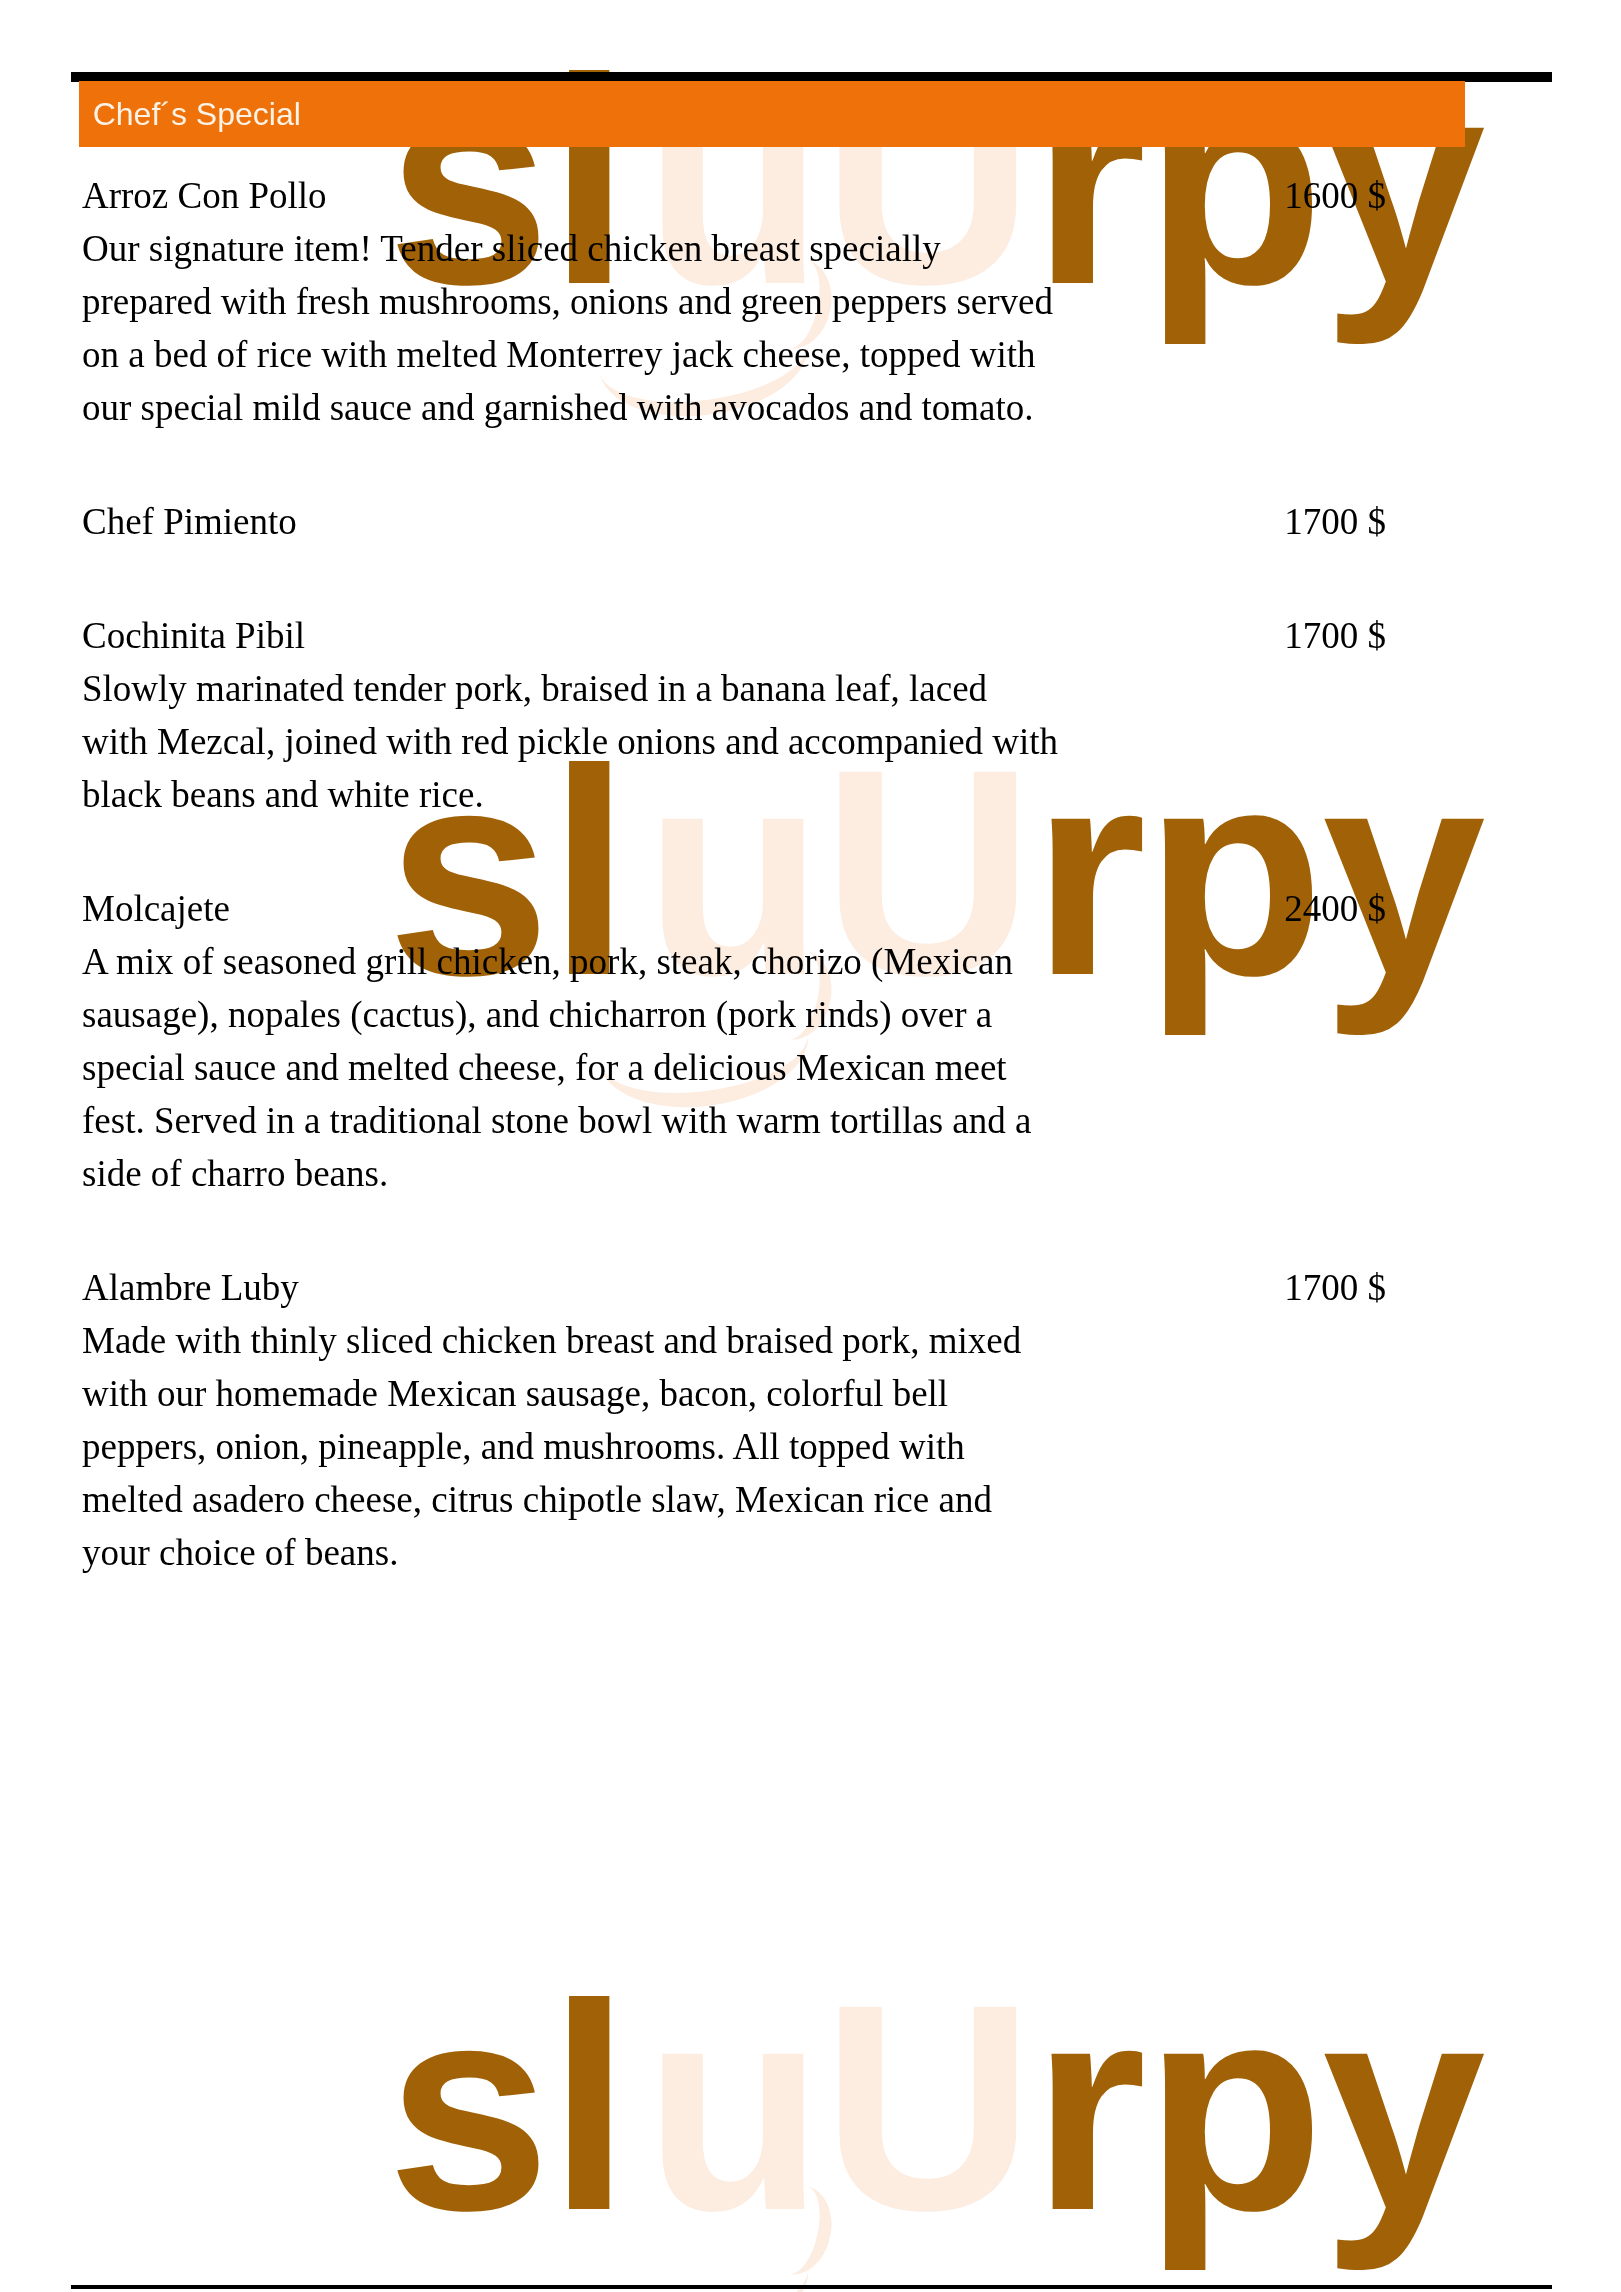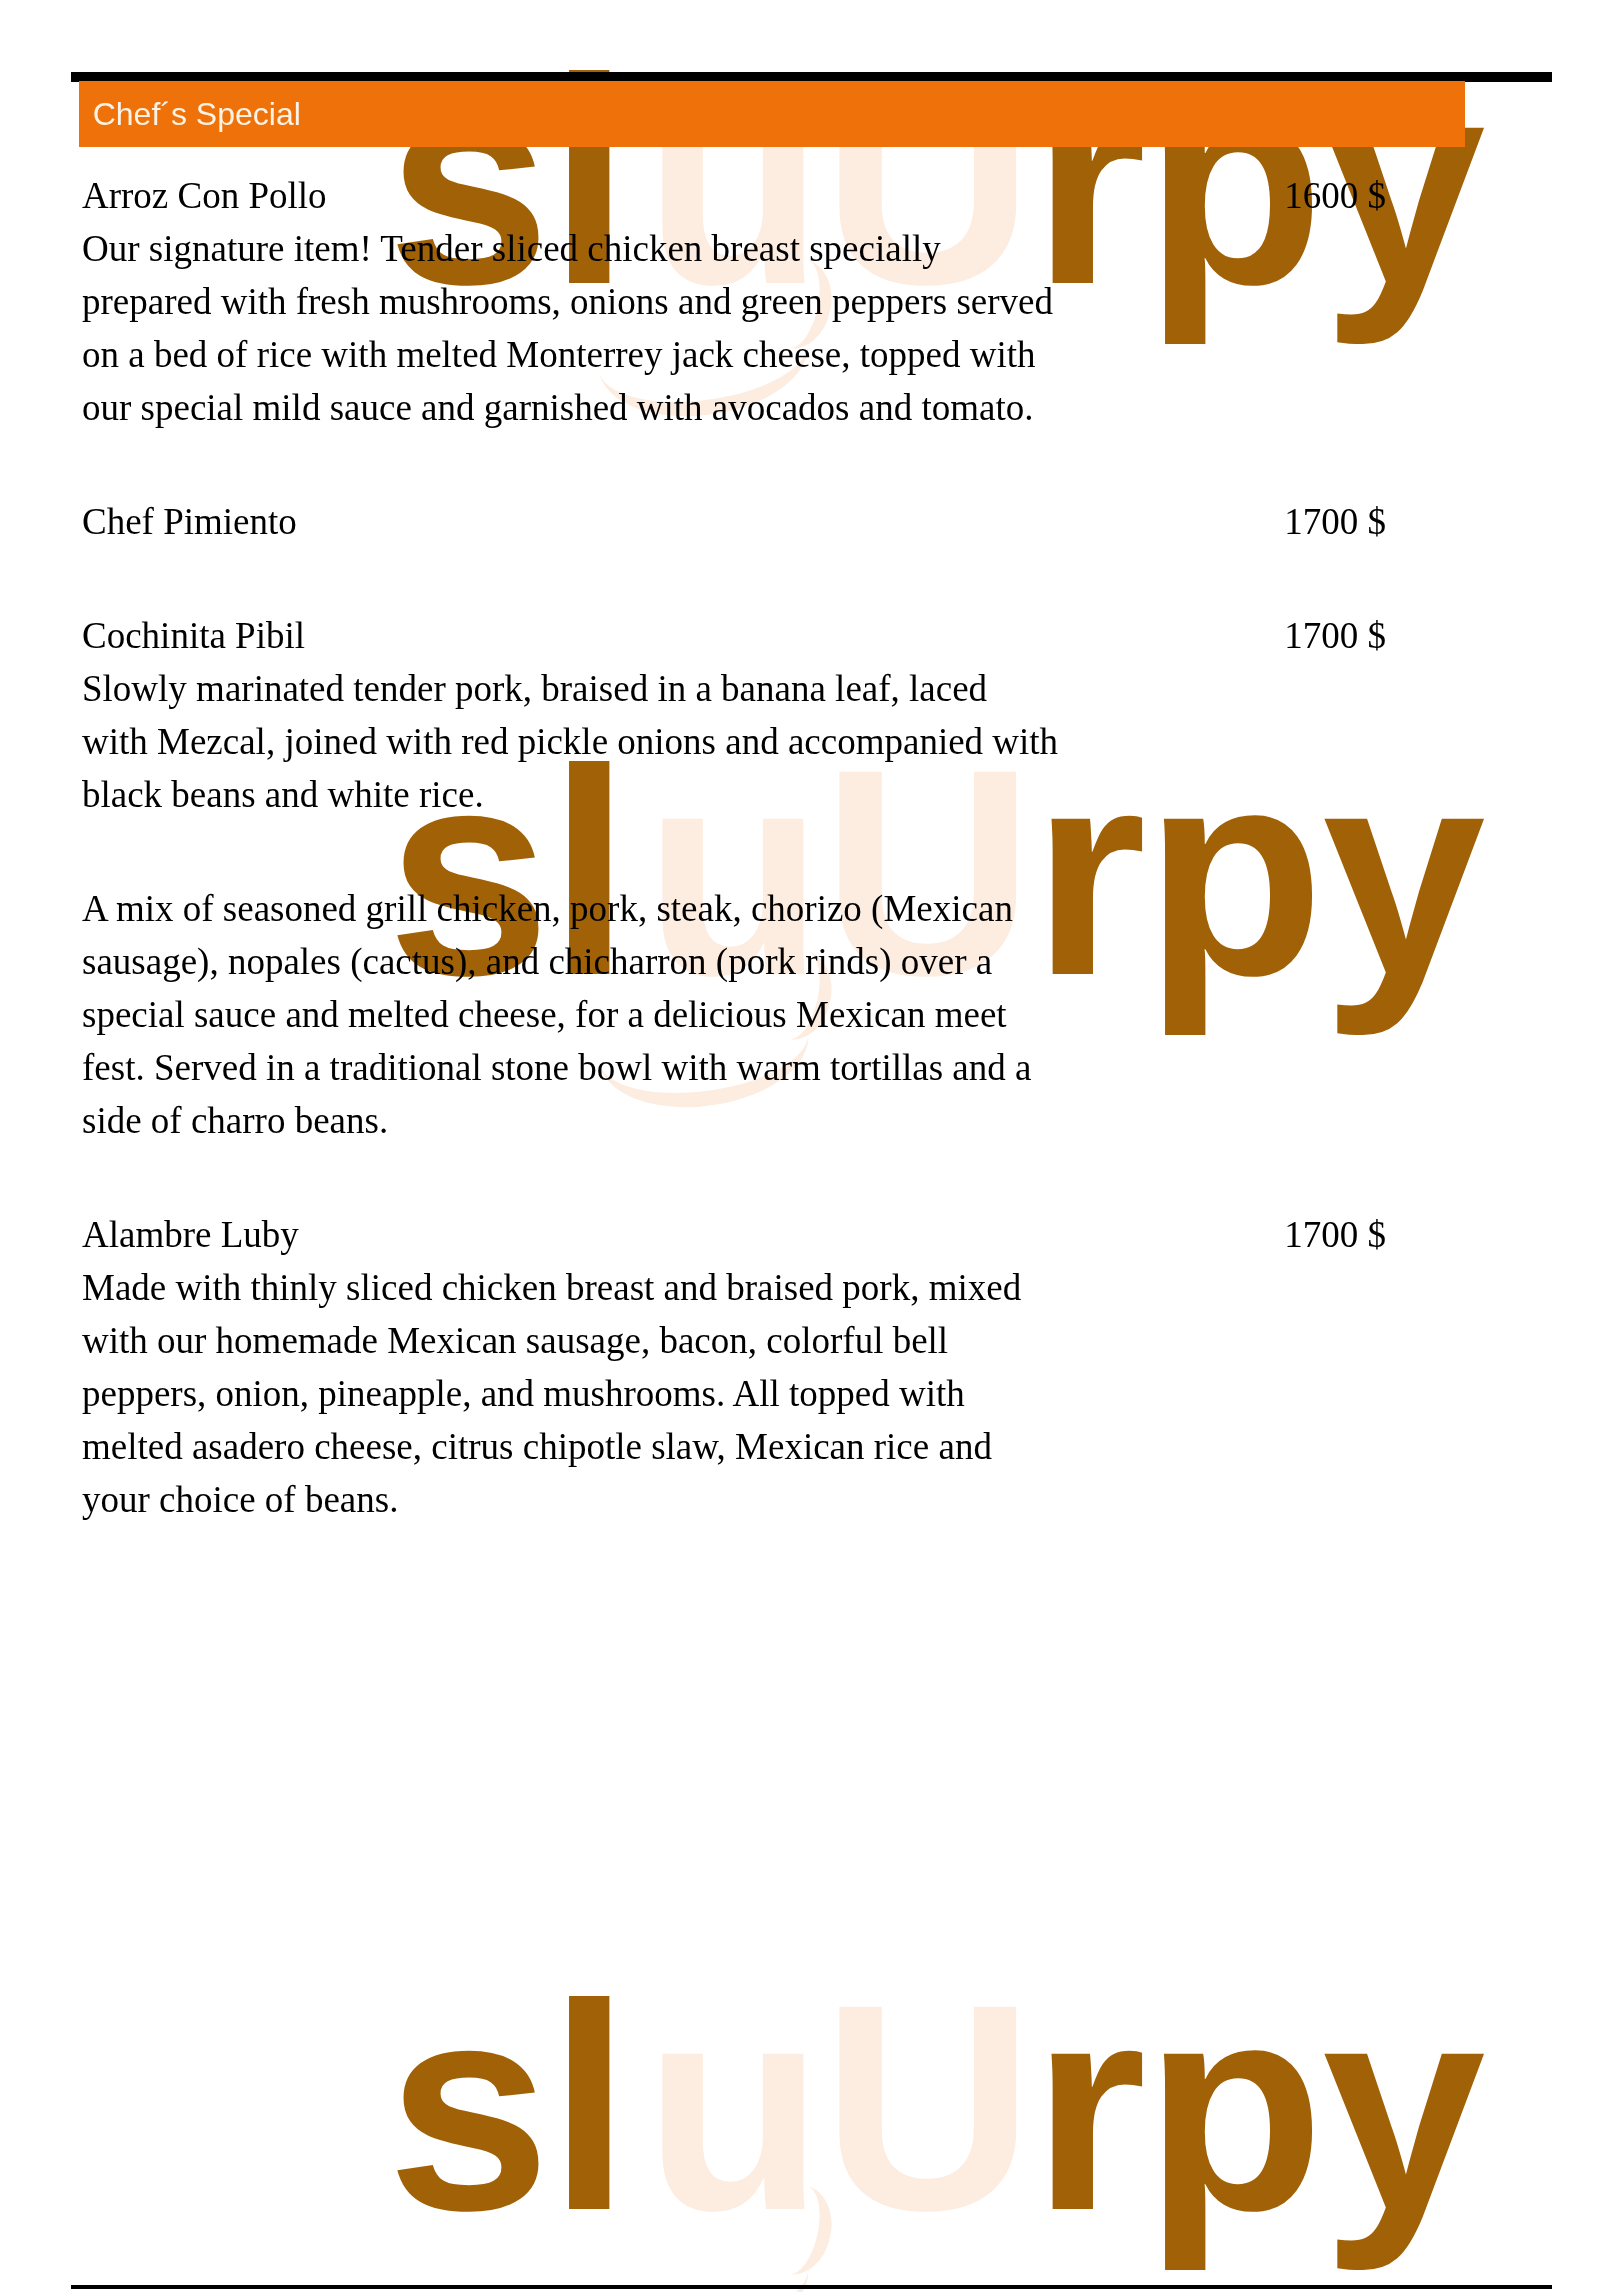--- a/index.html
+++ b/index.html
@@ -204,20 +204,24 @@
 
       <div class="menu-item">
         <div class="item-head">
           <div class="item-name">Cochinita Pibil</div>
           <div class="item-price">1700 $</div>
         </div>
         <p class="item-desc">Slowly marinated tender pork, braised in a banana leaf, laced with Mezcal, joined with red pickle onions and accompanied with black beans and white rice.</p>
       </div>
 
       <div class="menu-item">
+        <div class="item-head">
+          <div class="item-name">Molcajete</div>
+          <div class="item-price">2400 $</div>
+        </div>
         <p class="item-desc">A mix of seasoned grill chicken, pork, steak, chorizo (Mexican sausage), nopales (cactus), and chicharron (pork rinds) over a special sauce and melted cheese, for a delicious Mexican meet fest. Served in a traditional stone bowl with warm tortillas and a side of charro beans.</p>
       </div>
 
       <div class="menu-item">
         <div class="item-head">
           <div class="item-name">Alambre Luby</div>
           <div class="item-price">1700 $</div>
         </div>
         <p class="item-desc">Made with thinly sliced chicken breast and braised pork, mixed with our homemade Mexican sausage, bacon, colorful bell peppers, onion, pineapple, and mushrooms. All topped with melted asadero cheese, citrus chipotle slaw, Mexican rice and your choice of beans.</p>
       </div>

